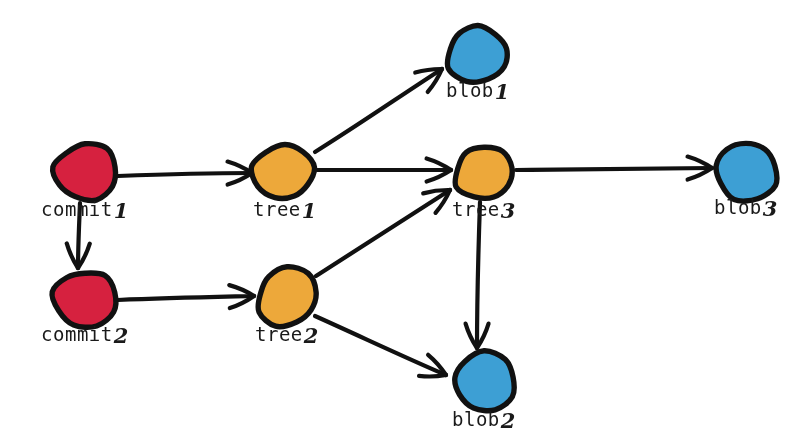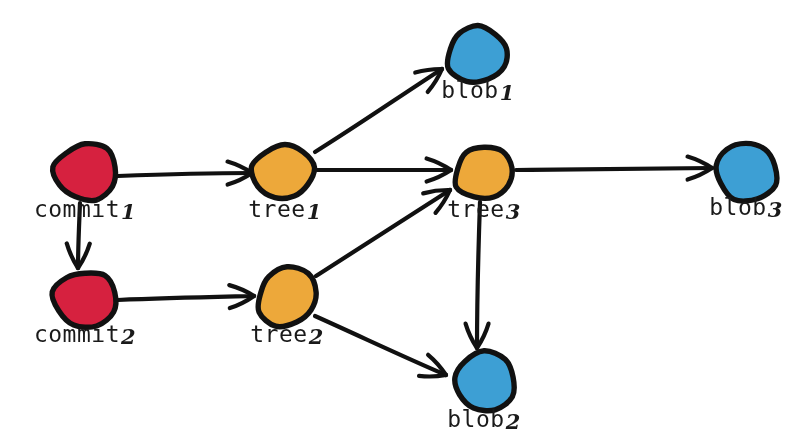--- a/index.html
+++ b/index.html
@@ -33,21 +33,21 @@
     font-size: 19px;
     color: #1a1a1a;
     letter-spacing: 0.5px;
     transform: translateX(-50%);
     pointer-events: none;
     display: flex;
     align-items: baseline;
   }
   .node-label .lbl-word {
     font-family: "DejaVu Sans Mono", monospace;
-    font-size: 23px;
+    font-size: 19px;
   }
   .node-label .lbl-num {
     font-family: "DejaVu Serif", serif;
     font-size: 21px;
     font-weight: bold;
     font-style: italic;
     margin-left: 1px;
     position: relative;
     top: 2px;
   }

